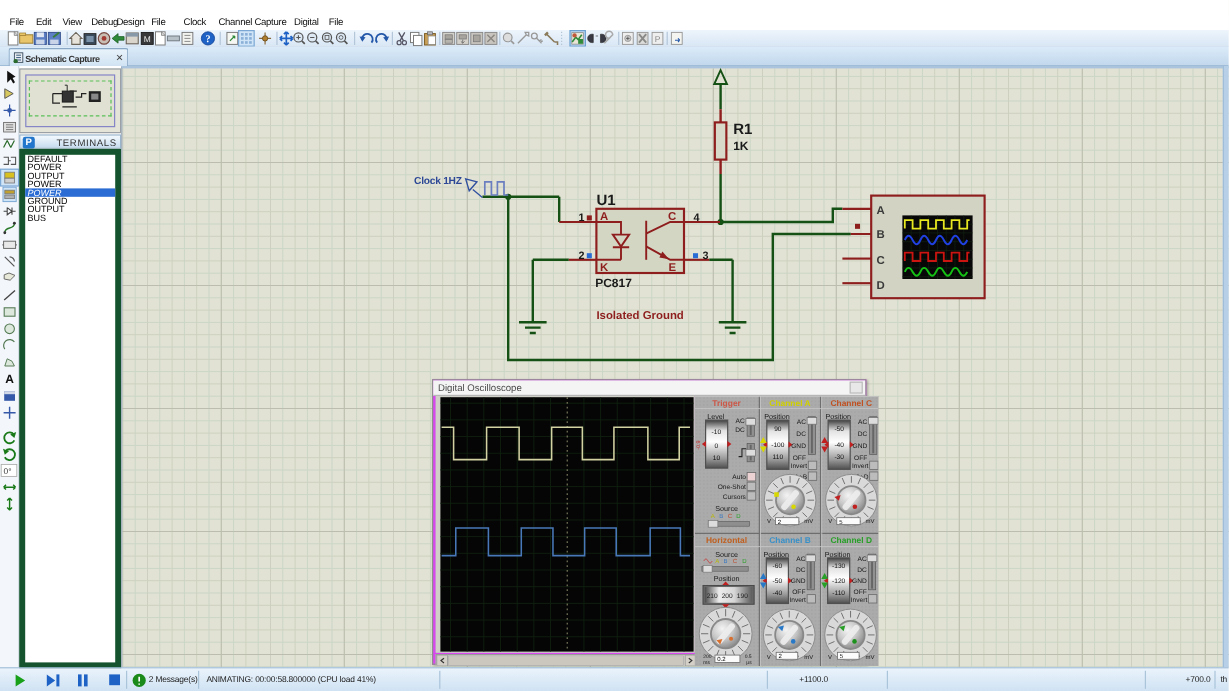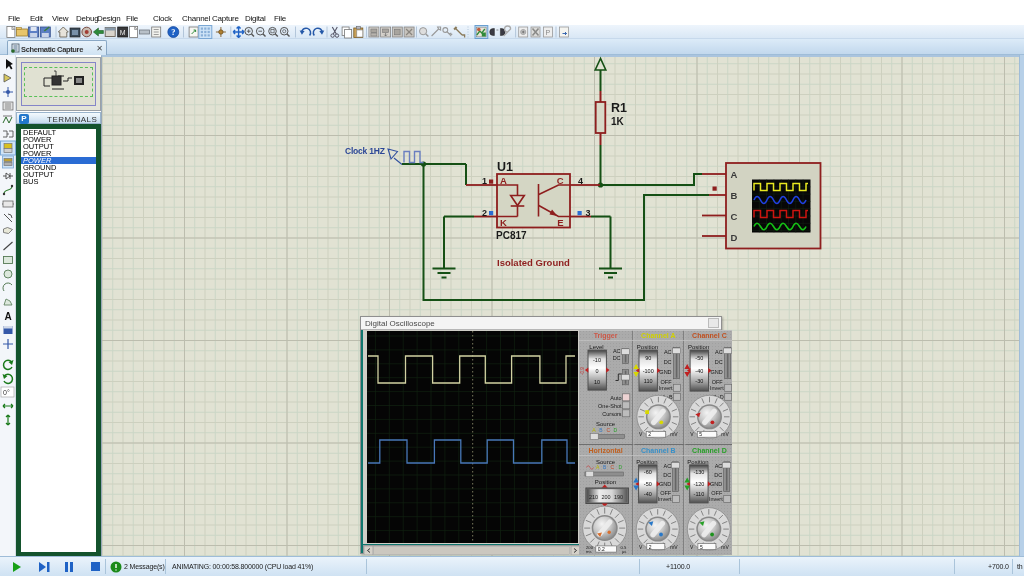--- a/index.html
+++ b/index.html
@@ -49,21 +49,21 @@
     linear-gradient(to right, #cad6c6 1px, transparent 1px),
     linear-gradient(to bottom, #cad6c6 1px, transparent 1px);
   background-size: 102.5px 102.5px, 102.5px 102.5px, 20.5px 20.5px, 20.5px 20.5px, 20.5px 20.5px, 20.5px 20.5px;
   background-position: -20.5px -24.5px, -20.5px -24.5px, -20.5px -24.5px, -20.5px -24.5px, -10.25px -14.25px, -10.25px -14.25px;
   border-top:2px solid #aac4de;
   border-left:1px solid #98a8b8;
 }
 #rstrip { position:absolute; left:1019px; top:55px; width:5px; height:501px; background:#b7d0e8; border-left:1px solid #9fbcd8; }
 
 
-#scope { position:absolute; left:360px; top:316px; width:362px; height:238px; background:#0f766e; border:1px solid #8f8f8f; box-shadow:1px 1px 2px rgba(0,0,0,0.25); }
+#scope { position:absolute; left:360px; top:316px; width:362px; height:238px; background:#d946ef; border:1px solid #8f8f8f; box-shadow:1px 1px 2px rgba(0,0,0,0.25); }
 #scopetitle { position:absolute; left:0; top:0; width:100%; height:13px; background:#f4f4f4; border-bottom:1px solid #b6b6b6; font-size:8px; color:#4a4a4a; }
 #scopetitle .t { position:absolute; left:4px; top:2px; }
 #scopetitle .c { position:absolute; right:2px; top:1px; width:11px; height:10px; background:#e8e8e8; border:1px solid #bbb; }
 #screenwrap { position:absolute; left:2px; top:13px; width:216px; height:214px; background:#c0c0c0; }
 #scrollbar { position:absolute; left:2px; top:228px; width:216px; height:9px; background:#d4d0c8; border:1px solid #9a9a9a; font-size:7px; color:#333; }
 #panel { position:absolute; left:218px; top:13px; width:153px; height:225px; background:#a9a9a9; }
 
 
 #statusbar { position:absolute; left:0; top:556px; width:1024px; height:20px; background:linear-gradient(#eaf3fb,#cfe2f3); border-top:1px solid #9ebcd8; font-size:7px; letter-spacing:-0.15px; color:#222; }
 .sseg { position:absolute; top:2px; bottom:2px; border-right:1px solid #aac4da; }

